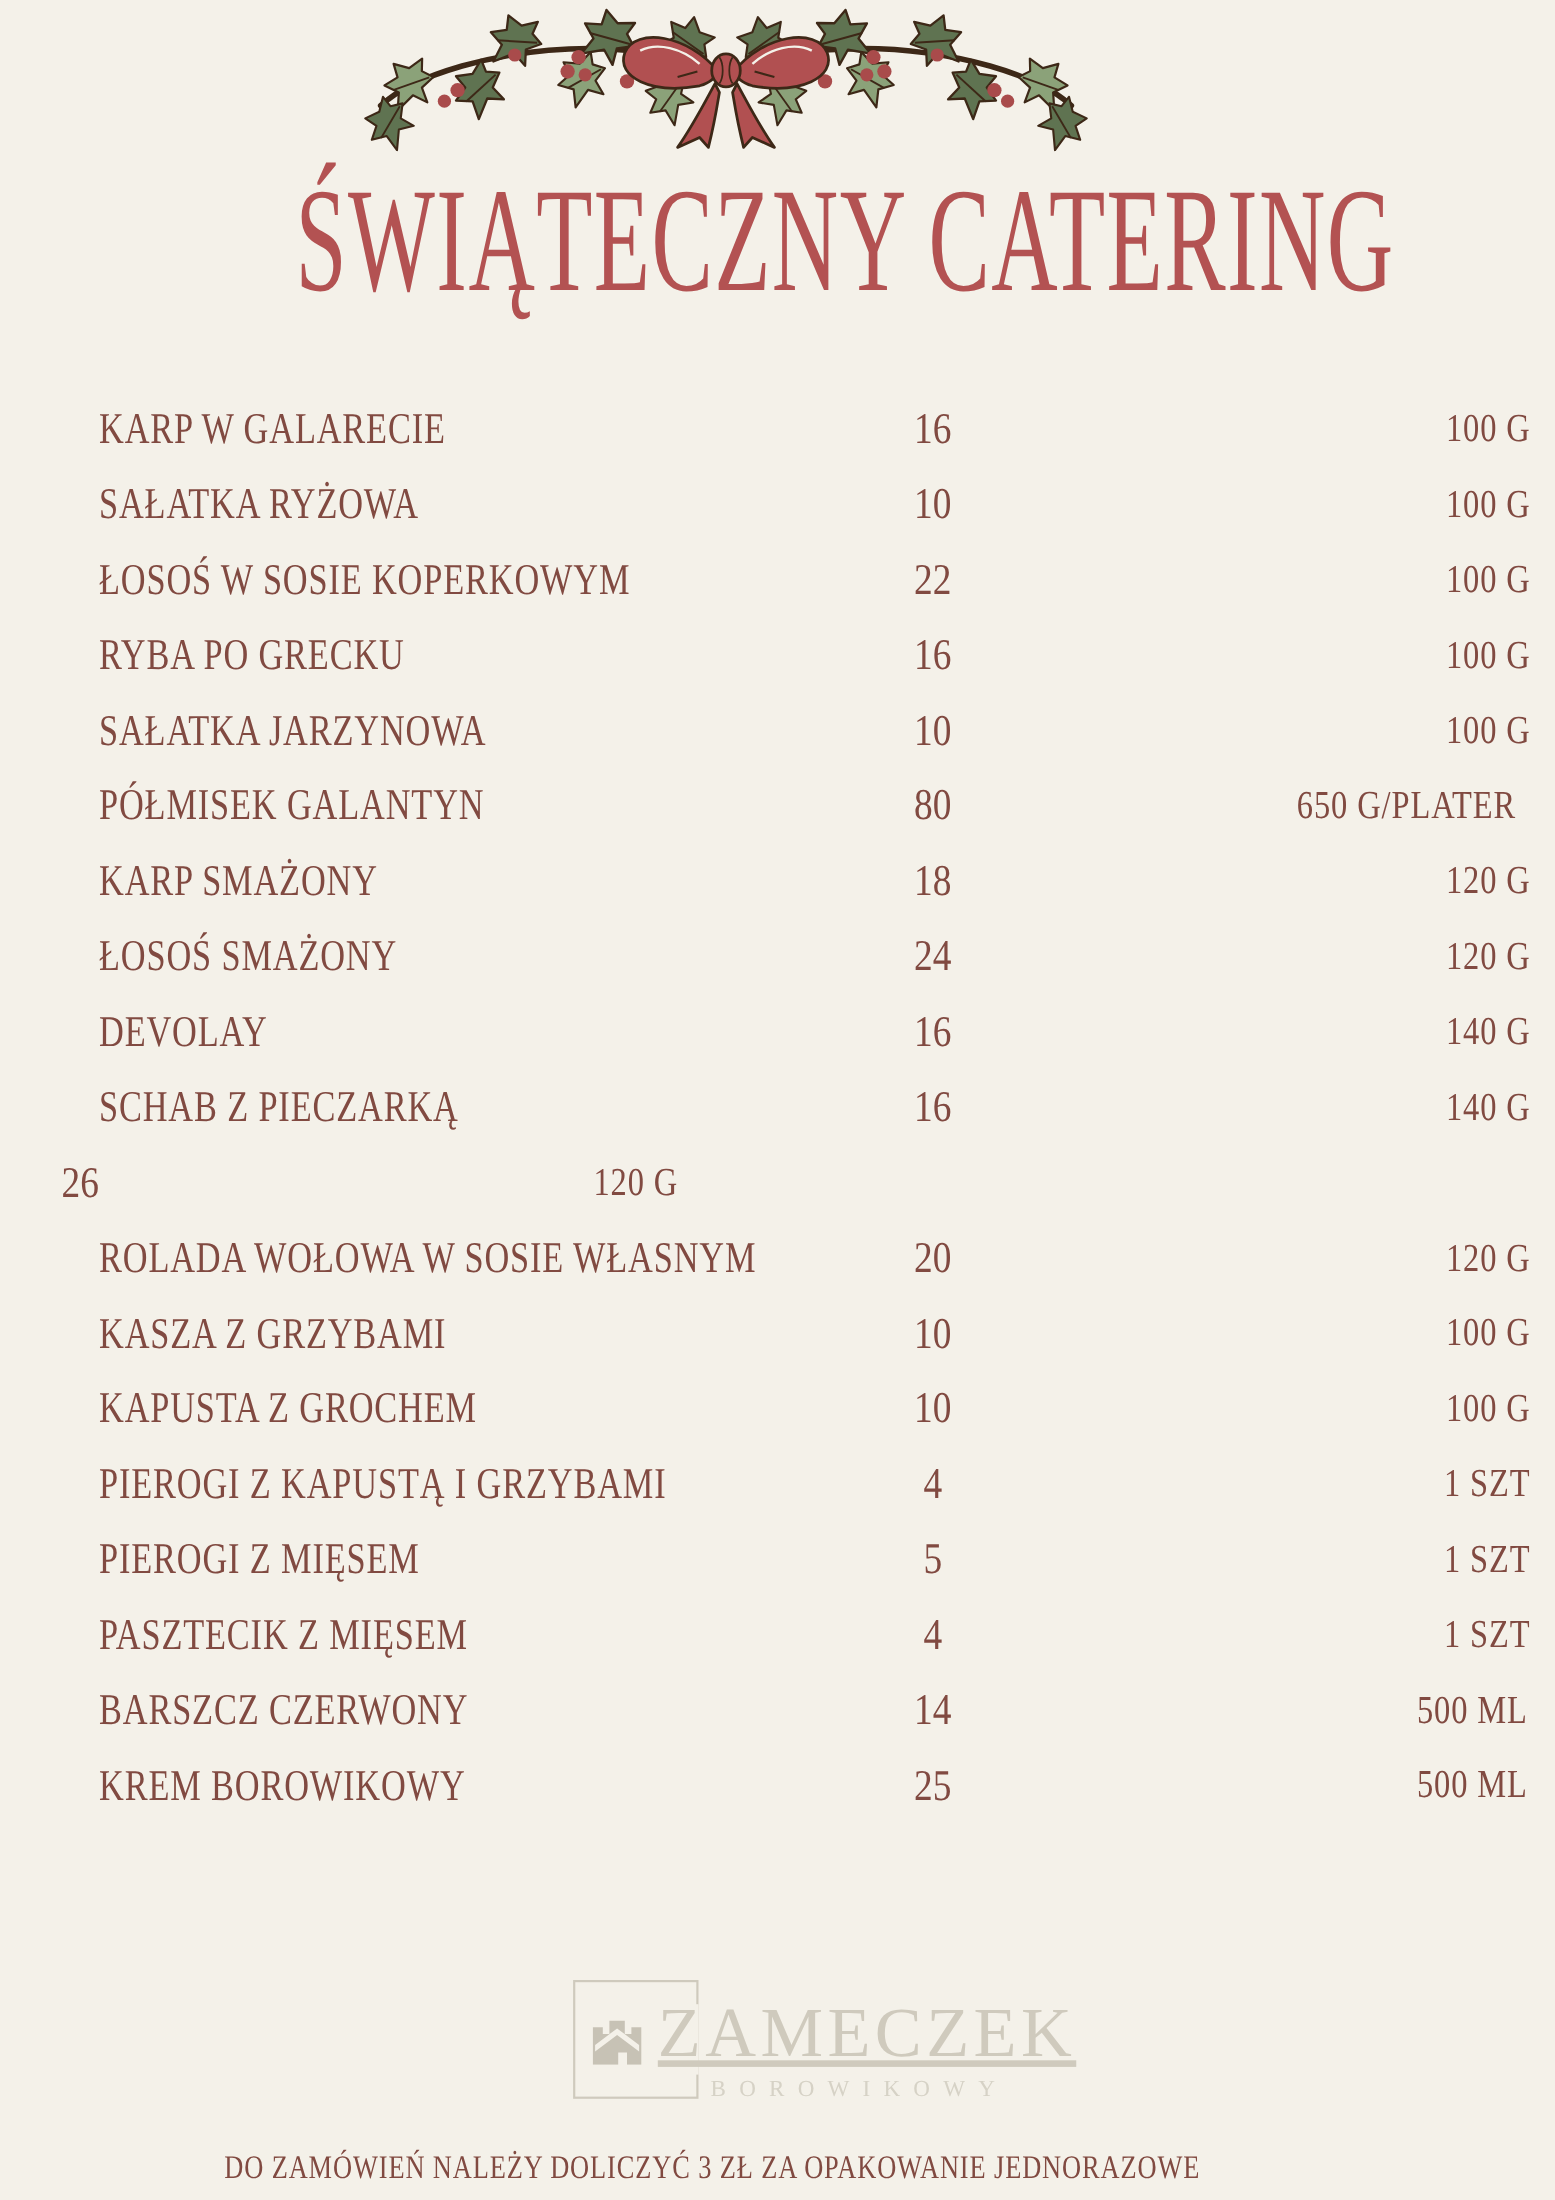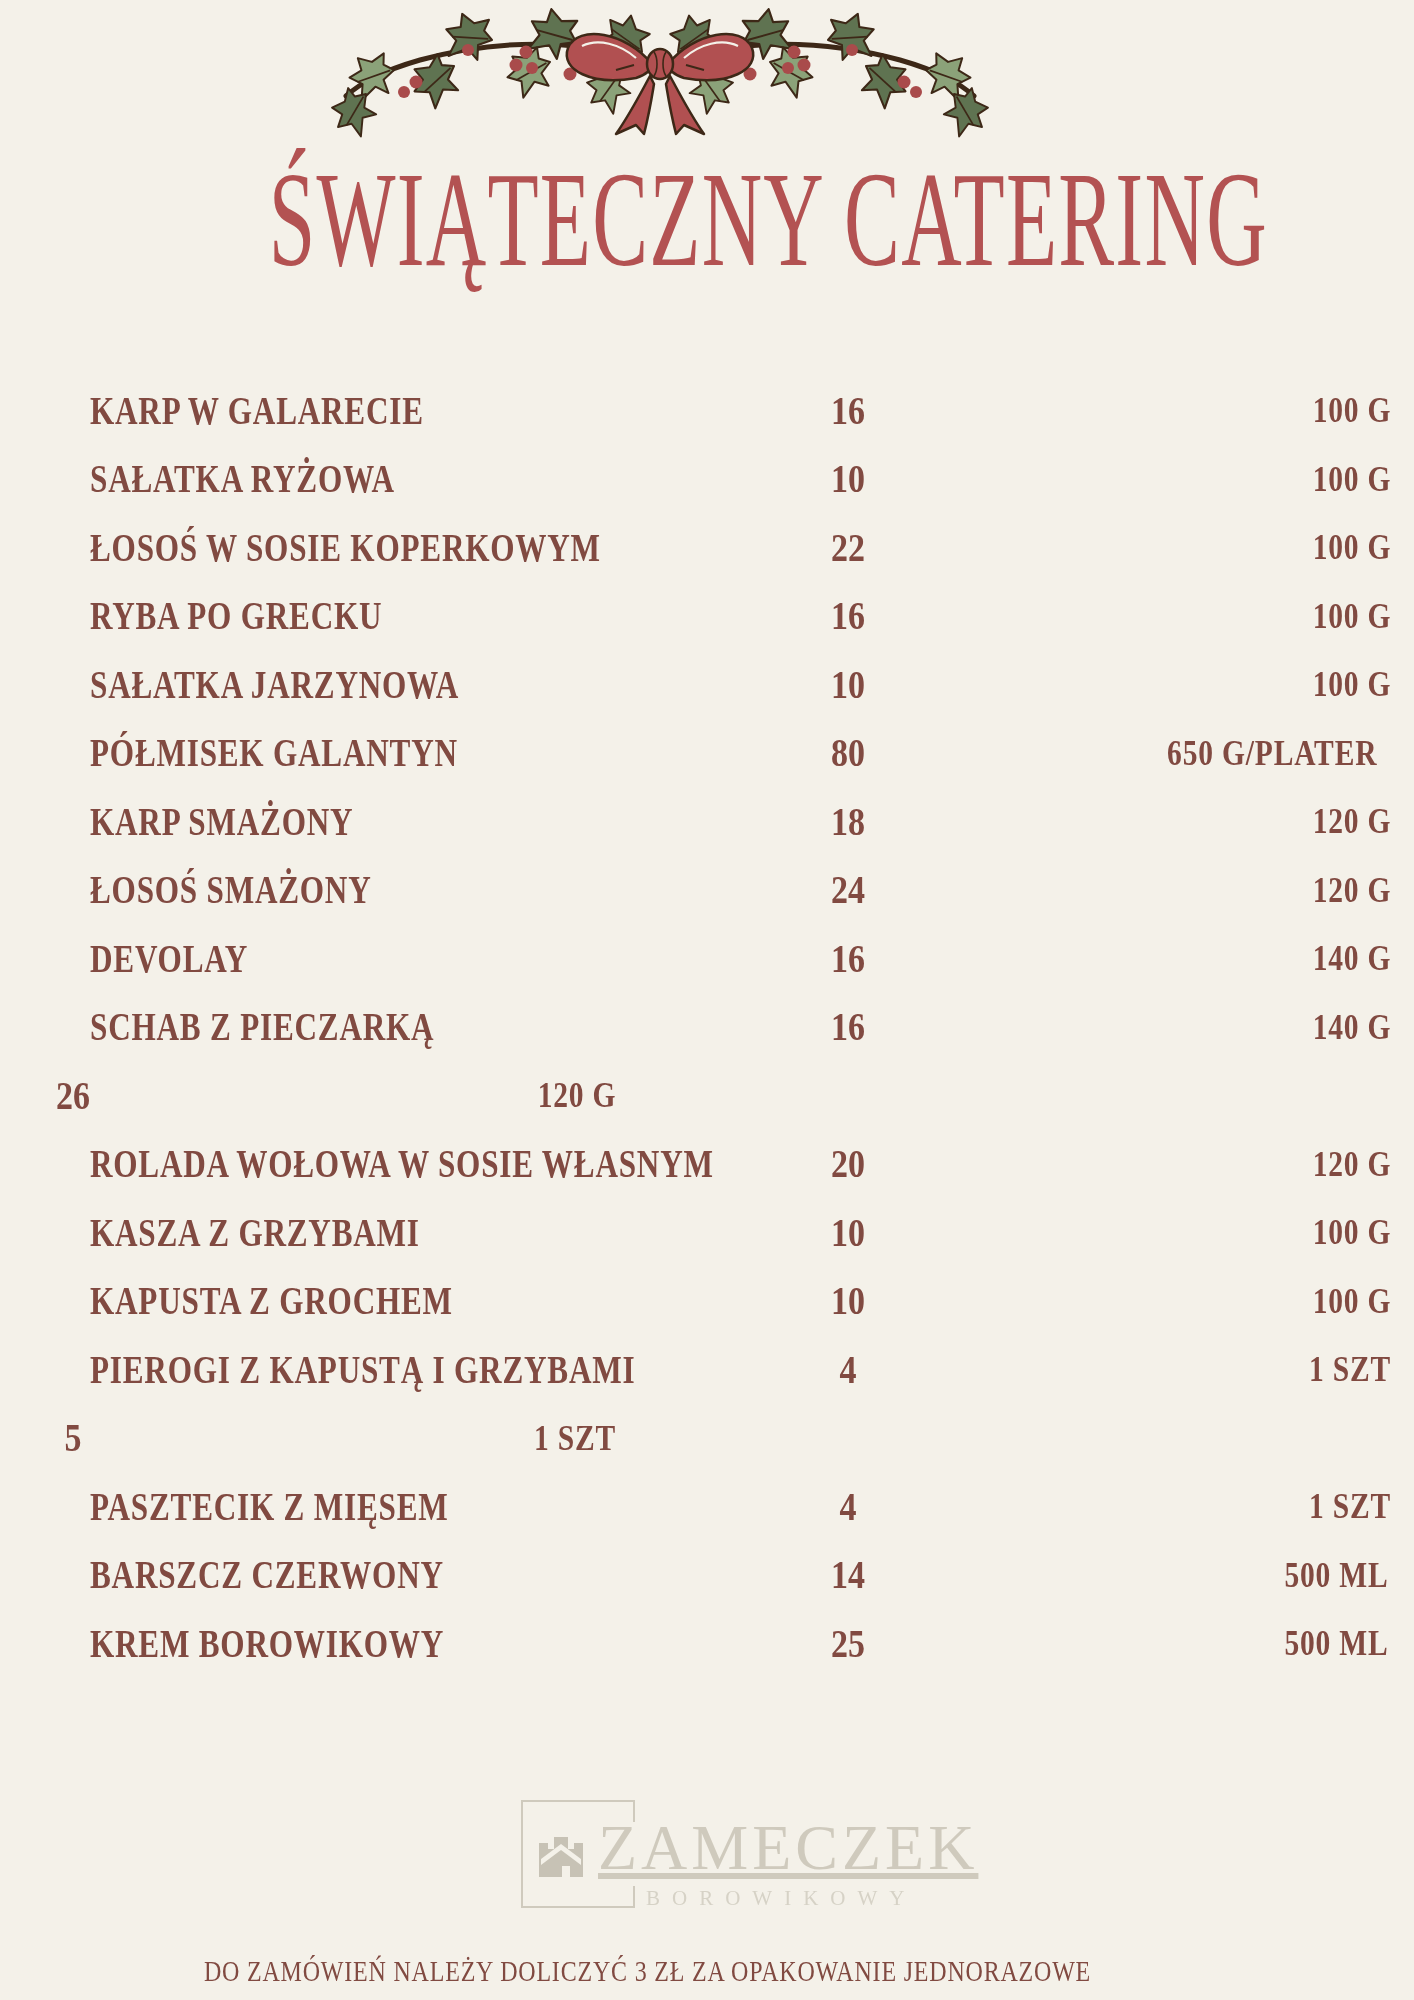--- a/index.html
+++ b/index.html
@@ -21,21 +21,21 @@
   
   .title{
     position:absolute;left:0;top:150px;width:1414px;margin:0;
     font-size:135px;line-height:140px;font-weight:400;
     text-align:center;white-space:nowrap;
     color:var(--title-color);
     transform:scaleX(0.62);transform-origin:50% 50%;
     letter-spacing:2px;
   }
   
-  .menu{position:absolute;left:0;top:376px;width:1400px;font-weight:bold;}
+  .menu{position:absolute;left:0;top:355px;width:1400px;}
   .row{display:flex;align-items:center;height:68.5px;}
   .cell-name{width:775px;padding-left:90px;box-sizing:border-box;text-align:left;}
   .cell-price{width:145px;text-align:center;}
   .cell-portion{width:480px;text-align:right;}
   .cell-name .t{
     display:inline-block;font-size:40px;letter-spacing:1px;
     transform:scaleX(0.78);transform-origin:0 50%;white-space:nowrap;
   }
   .cell-price .t{
     display:inline-block;font-size:40px;
@@ -231,20 +231,21 @@
     <div class="cell-portion"><span class="t">100 G</span></div>
   </div>
 
   <div class="row">
     <div class="cell-name"><span class="t">PIEROGI Z KAPUSTĄ I GRZYBAMI</span></div>
     <div class="cell-price"><span class="t">4</span></div>
     <div class="cell-portion"><span class="t">1 SZT</span></div>
   </div>
 
   <div class="row">
+    <div class="cell-name"><span class="t">PIEROGI Z MIĘSEM</span></div>
     <div class="cell-price"><span class="t">5</span></div>
     <div class="cell-portion"><span class="t">1 SZT</span></div>
   </div>
 
   <div class="row">
     <div class="cell-name"><span class="t">PASZTECIK Z MIĘSEM</span></div>
     <div class="cell-price"><span class="t">4</span></div>
     <div class="cell-portion"><span class="t">1 SZT</span></div>
   </div>
 

